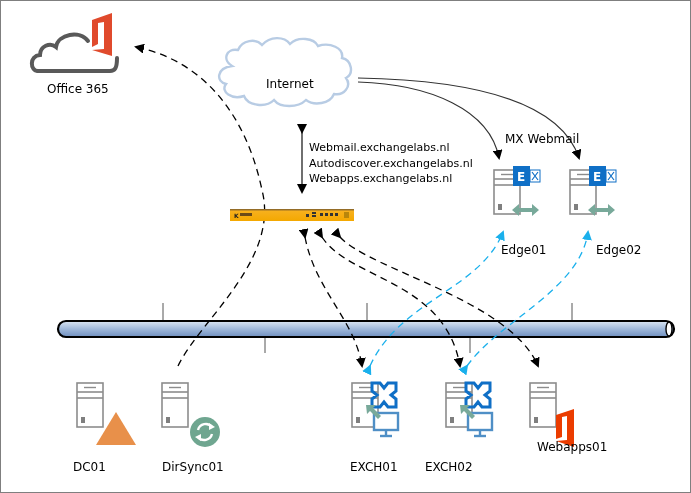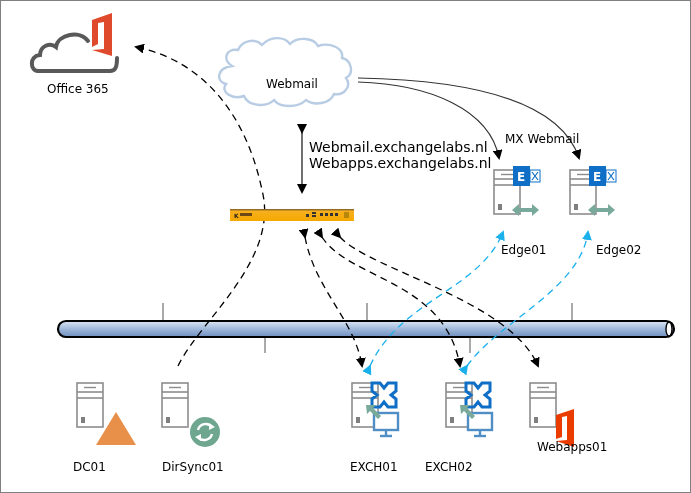--- a/index.html
+++ b/index.html
@@ -3,21 +3,21 @@
 <meta charset="utf-8">
 <style>
   html, body { margin: 0; padding: 0; background: #ffffff; }
   body { width: 691px; height: 493px; position: relative; overflow: hidden;
          font-family: "DejaVu Sans", sans-serif; }
   #frame { position: absolute; left: 0; top: 0; width: 689px; height: 491px;
            border: 1px solid #7f7f7f; background: #fff; }
   svg#diagram { position: absolute; left: 0; top: 0; }
   .lbl { position: absolute; font-size: 12px; color: #000; white-space: nowrap;
          font-family: "DejaVu Sans", sans-serif; }
-  .dns { position: absolute; font-size: 14px; line-height: 15.5px; color: #000; white-space: nowrap; }
+  .dns { position: absolute; font-size: 11px; line-height: 15.5px; color: #000; white-space: nowrap; }
 </style>
 </head>
 <body>
 
 <div id="frame"></div>
 
 <svg id="diagram" width="691" height="493" viewBox="0 0 691 493">
   <defs>
     <marker id="ab" markerWidth="10" markerHeight="10" refX="8" refY="5" orient="auto" markerUnits="userSpaceOnUse">
       <path d="M0,0 L10,5 L0,10 z" fill="#000"></path>
@@ -140,24 +140,25 @@
     <path d="M14,22 L24,22 L21,25 L29,33 L26,36 L18,28 L15,31 Z" fill="#78a99a"></path>
   </g>
 
   <g transform="translate(530,383)">
     <use href="#server"></use>
     <path d="M26,32 L44,26 L44,64 L26,58 L37,57 L37,33 L32,34 L32,54 L26,56 Z" fill="#eb3c00"></path>
   </g>
 </svg>
 
 <div class="lbl" style="left:47px; top:82px;">Office 365</div>
-<div class="lbl" style="left:266px; top:77px;">Webmail</div>
+<div class="lbl" style="left:266px; top:77px;">Internet</div>
 
 <div style="position:absolute; left:309px; top:140px;">
   <div class="dns" style="position:static;">Webmail.exchangelabs.nl</div>
+  <div class="dns" style="position:static;">Autodiscover.exchangelabs.nl</div>
   <div class="dns" style="position:static;">Webapps.exchangelabs.nl</div>
 </div>
 
 <div class="lbl" style="left:505px; top:132px;">MX Webmail</div>
 
 <div class="lbl" style="left:501px; top:243px;">Edge01</div>
 <div class="lbl" style="left:596px; top:243px;">Edge02</div>
 
 <div class="lbl" style="left:73px; top:460px;">DC01</div>
 <div class="lbl" style="left:162px; top:460px;">DirSync01</div>

